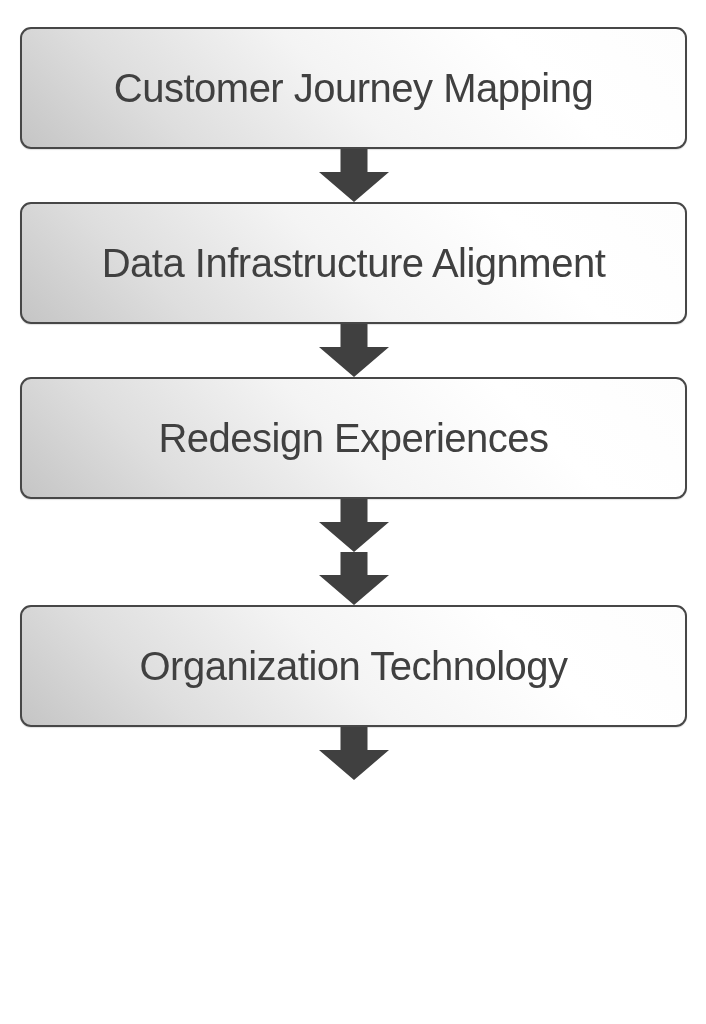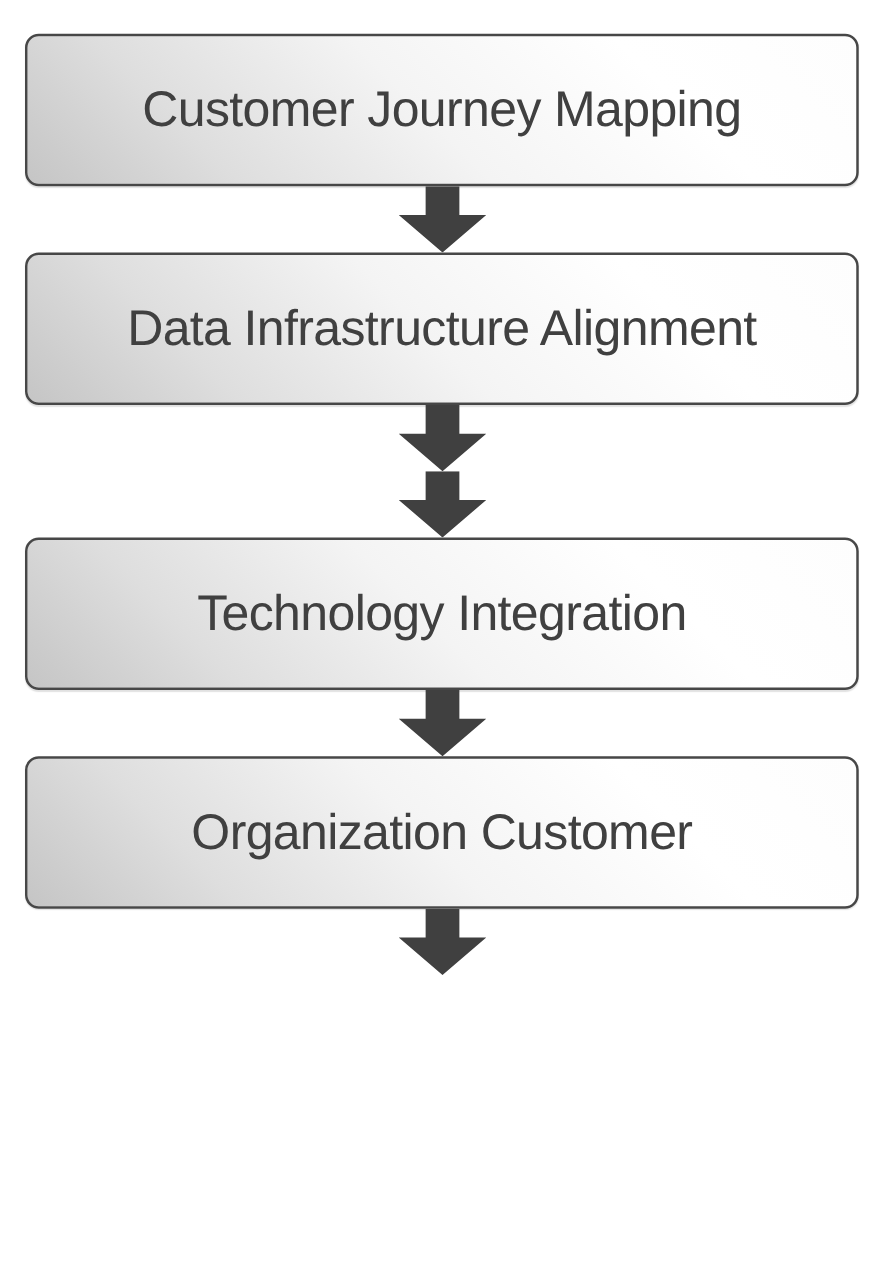--- a/index.html
+++ b/index.html
@@ -67,39 +67,39 @@
     <div class="step-box">
       <span class="step-label">Data Infrastructure Alignment</span>
     </div>
 
     <div class="arrow-wrap">
       <svg width="70" height="53" viewBox="0 0 70 53">
         <polygon points="21.5,0 48.5,0 48.5,23 70,23 35,53 0,23 21.5,23" fill="#404040"></polygon>
       </svg>
     </div>
 
+    <div class="step-box">
+      <span class="step-label">Redesign Experiences</span>
+    </div>
+
+    <div class="arrow-wrap">
+      <svg width="70" height="53" viewBox="0 0 70 53">
+        <polygon points="21.5,0 48.5,0 48.5,23 70,23 35,53 0,23 21.5,23" fill="#404040"></polygon>
+      </svg>
+    </div>
+
 
     <div class="arrow-wrap">
       <svg width="70" height="53" viewBox="0 0 70 53">
         <polygon points="21.5,0 48.5,0 48.5,23 70,23 35,53 0,23 21.5,23" fill="#404040"></polygon>
       </svg>
     </div>
 
     <div class="step-box">
-      <span class="step-label">Technology Integration</span>
-    </div>
-
-    <div class="arrow-wrap">
-      <svg width="70" height="53" viewBox="0 0 70 53">
-        <polygon points="21.5,0 48.5,0 48.5,23 70,23 35,53 0,23 21.5,23" fill="#404040"></polygon>
-      </svg>
-    </div>
-
-    <div class="step-box">
-      <span class="step-label">Organization Customer</span>
+      <span class="step-label">Organization Technology</span>
     </div>
 
     <div class="arrow-wrap">
       <svg width="70" height="53" viewBox="0 0 70 53">
         <polygon points="21.5,0 48.5,0 48.5,23 70,23 35,53 0,23 21.5,23" fill="#404040"></polygon>
       </svg>
     </div>
 
 
   </div>

